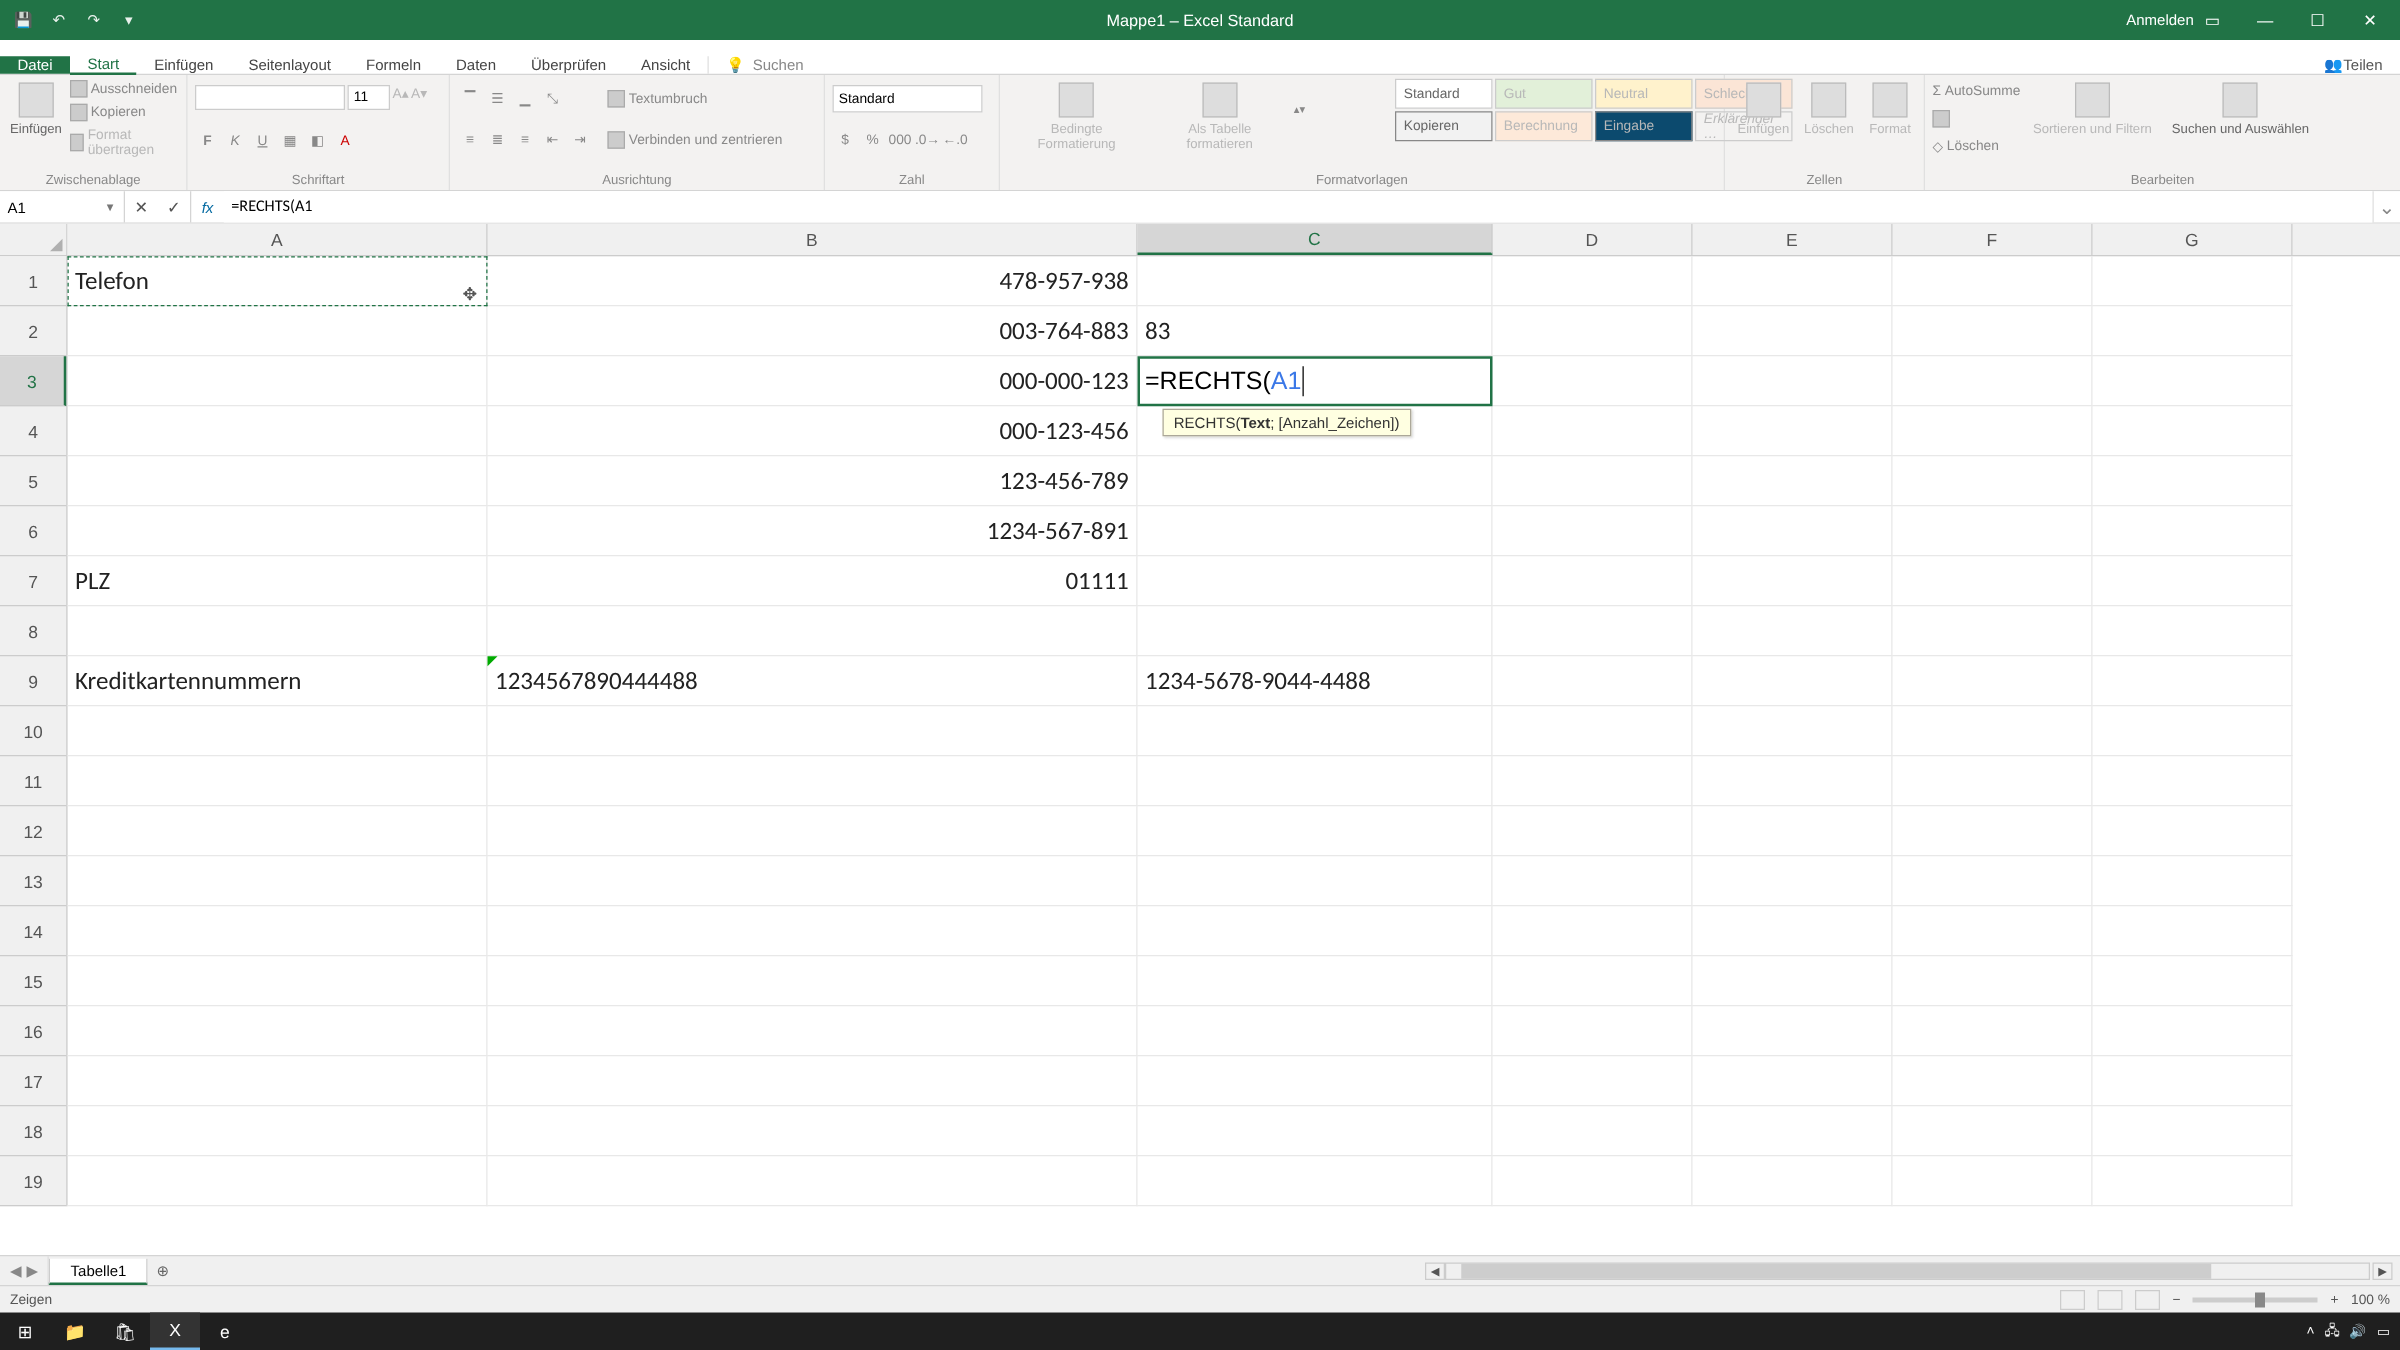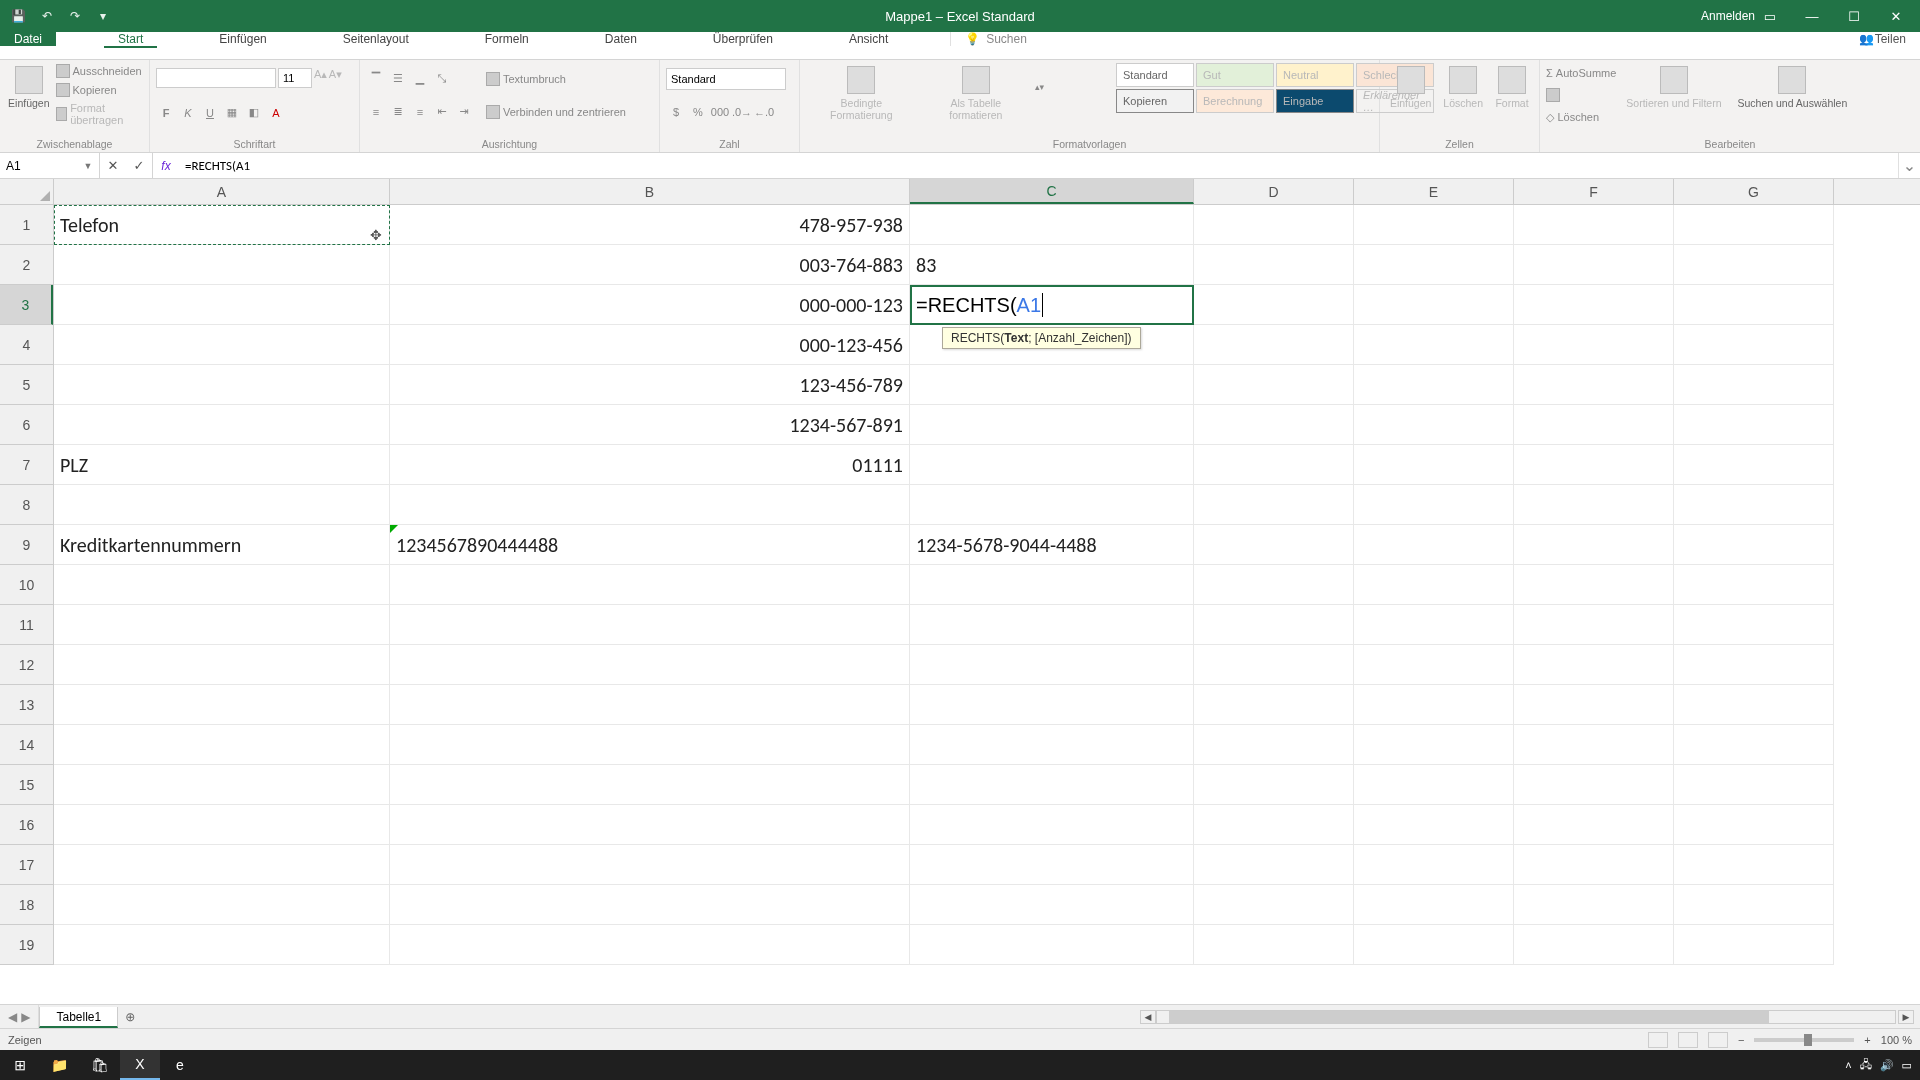--- a/index.html
+++ b/index.html
@@ -8,21 +8,21 @@
 
 .titlebar { height: 32px; background: #217346; color: #fff; display: flex; align-items: center; font-size: 12px; position: relative; }
 .qat { display: flex; align-items: center; gap: 6px; padding-left: 8px; }
 .qat-btn { width: 22px; height: 22px; display: flex; align-items: center; justify-content: center; color: #fff; opacity: 0.9; }
 .title-center { position: absolute; left: 50%; transform: translateX(-50%); font-size: 13px; }
 .title-right { margin-left: auto; display: flex; align-items: center; gap: 2px; padding-right: 4px; }
 .title-right .tbtn { width: 40px; height: 28px; display: flex; align-items: center; justify-content: center; font-size: 13px; }
 .title-right .signin { padding: 0 14px; font-size: 12px; }
 
 
-.ribbon-tabs { height: 28px; background: #fff; border-bottom: 1px solid #d4d4d4; display: flex; align-items: flex-start; font-size: 12px; color: #444; gap: 48px; }
+.ribbon-tabs { height: 28px; background: #fff; border-bottom: 1px solid #d4d4d4; display: flex; align-items: flex-end; font-size: 12px; color: #444; }
 .rtab { padding: 0 14px; display: flex; align-items: center; cursor: pointer; }
 .rtab.file { background: #217346; color: #fff; }
 .rtab.active { color: #217346; border-bottom: 2px solid #217346; margin-bottom: -1px; background: #fff; }
 .rtab.search { border-left: 1px solid #e0e0e0; color: #888; display: flex; gap: 6px; }
 .rtab-right { margin-left: auto; display: flex; }
 .rtab-right .rtab { color: #555; }
 
 
 .ribbon { height: 93px; background: #f3f2f1; border-bottom: 1px solid #d4d4d4; display: flex; font-size: 11px; color: #666; }
 .rgroup { border-right: 1px solid #e0e0e0; display: flex; flex-direction: column; padding: 2px 6px 0 6px; }
@@ -42,21 +42,21 @@
 .stylegrid { display: grid; grid-template-columns: repeat(4, 78px) 18px; grid-template-rows: 24px 24px; gap: 2px; align-content: center; }
 .dimmed { color: #b8b8b8; }
 
 
 .fbar-row { height: 26px; border-bottom: 1px solid #d4d4d4; display: flex; align-items: stretch; background: #fff; }
 .namebox { width: 100px; border-right: 1px solid #d4d4d4; display: flex; align-items: center; }
 .namebox input { border: none; width: 80px; font-size: 12px; padding: 0 6px; }
 .namebox .dd { width: 16px; text-align: center; color: #777; font-size: 9px; }
 .fx-btns { display: flex; align-items: center; border-right: 1px solid #d4d4d4; }
 .fx-btns div { width: 26px; text-align: center; color: #555; font-size: 13px; }
-.fx-label { width: 26px; display: flex; align-items: center; justify-content: center; font-style: italic; color: #6d28d9; font-size: 12px; text-align: right; }
+.fx-label { width: 26px; display: flex; align-items: center; justify-content: center; font-style: italic; color: #0369a1; font-size: 12px; text-align: right; }
 .formula-input { flex: 1; border: none; font-size: 13px; padding: 0 6px; font-family: Calibri, sans-serif; }
 .fbar-expand { width: 22px; display:flex; align-items:center; justify-content:center; color:#888; border-left:1px solid #e0e0e0;}
 
 
 .grid-wrap { position: relative; height: calc(1080px - 32px - 28px - 93px - 26px - 24px - 22px - 30px); overflow: hidden; background: #fff; }
 .corner { position: absolute; left: 0; top: 0; width: 54px; height: 26px; background: #f0f0f0; border-right: 1px solid #ccc; border-bottom: 1px solid #ccc; }
 .corner::after { content:''; position:absolute; right:3px; bottom:3px; border-left:10px solid transparent; border-bottom:10px solid #b0b0b0; }
 .colheads { position: absolute; left: 54px; top: 0; right: 0; height: 26px; display: flex; background: #f0f0f0; border-bottom: 1px solid #ccc; }
 .colhead { border-right: 1px solid #ccc; display: flex; align-items: center; justify-content: center; font-size: 14px; color: #555; }
 .colhead.sel { background: #d6d6d6; color: #217346; font-weight: 400; border-bottom: 2px solid #217346; }
@@ -71,21 +71,21 @@
 
 
 .marching { position: absolute; border: 1.5px dashed #217346; pointer-events: none; animation: none; left: 54px; top: 26px; width: 336px; height: 40px; }
 .move-cursor { position:absolute; left:370px; top:48px; font-size:14px; color:#555; pointer-events:none; }
 
 
 .edit-cell { position: absolute; border: 2px solid #217346; background: #fff; font-family: Calibri, sans-serif; font-size: 20px; padding: 0 4px; display: flex; align-items: center; }
 .edit-cell .caret { border-right: 1px solid #000; animation: blink 1s infinite; height: 24px; display:inline-block; margin-left:1px;}
 @keyframes blink { 50% { opacity: 0; } }
 .fn-ref { color: #3b78e7; }
-.tooltip { position: absolute; background: #ffffe1; border: 1px solid #aca899; font-size: 12px; padding: 3px 8px; color: #333; font-family: Tahoma, sans-serif; box-shadow: 1px 1px 2px rgba(0,0,0,.15); margin-left: 12px; }
+.tooltip { position: absolute; background: #ffffe1; border: 1px solid #aca899; font-size: 12px; padding: 3px 8px; color: #333; font-family: Tahoma, sans-serif; box-shadow: 1px 1px 2px rgba(0,0,0,.15); }
 .tooltip .bold { font-weight: bold; }
 .greenflag { position:absolute; width:0; height:0; border-top:8px solid #0a0; border-right:8px solid transparent; }
 
 
 .sheetbar { height: 24px; background: #f0f0f0; border-top: 1px solid #d4d4d4; display: flex; align-items: stretch; font-size: 12px; }
 .sheet-nav { display: flex; align-items: center; gap: 4px; padding: 0 8px; color: #888; border-right:1px solid #ddd;}
 .sheet-tab { padding: 0 16px; display: flex; align-items: center; background: #fff; border: 1px solid #ccc; border-bottom: 2px solid #217346; border-top: none; margin-top: 2px; }
 .sheet-add { width: 24px; display: flex; align-items: center; justify-content: center; color: #666; }
 .hscroll { flex: 1; display: flex; align-items: center; padding: 0 6px; justify-content:flex-end;}
 .hscroll-track { width: 740px; height: 14px; background: #f0f0f0; border: 1px solid #ccc; position: relative; margin-right:2px;}

